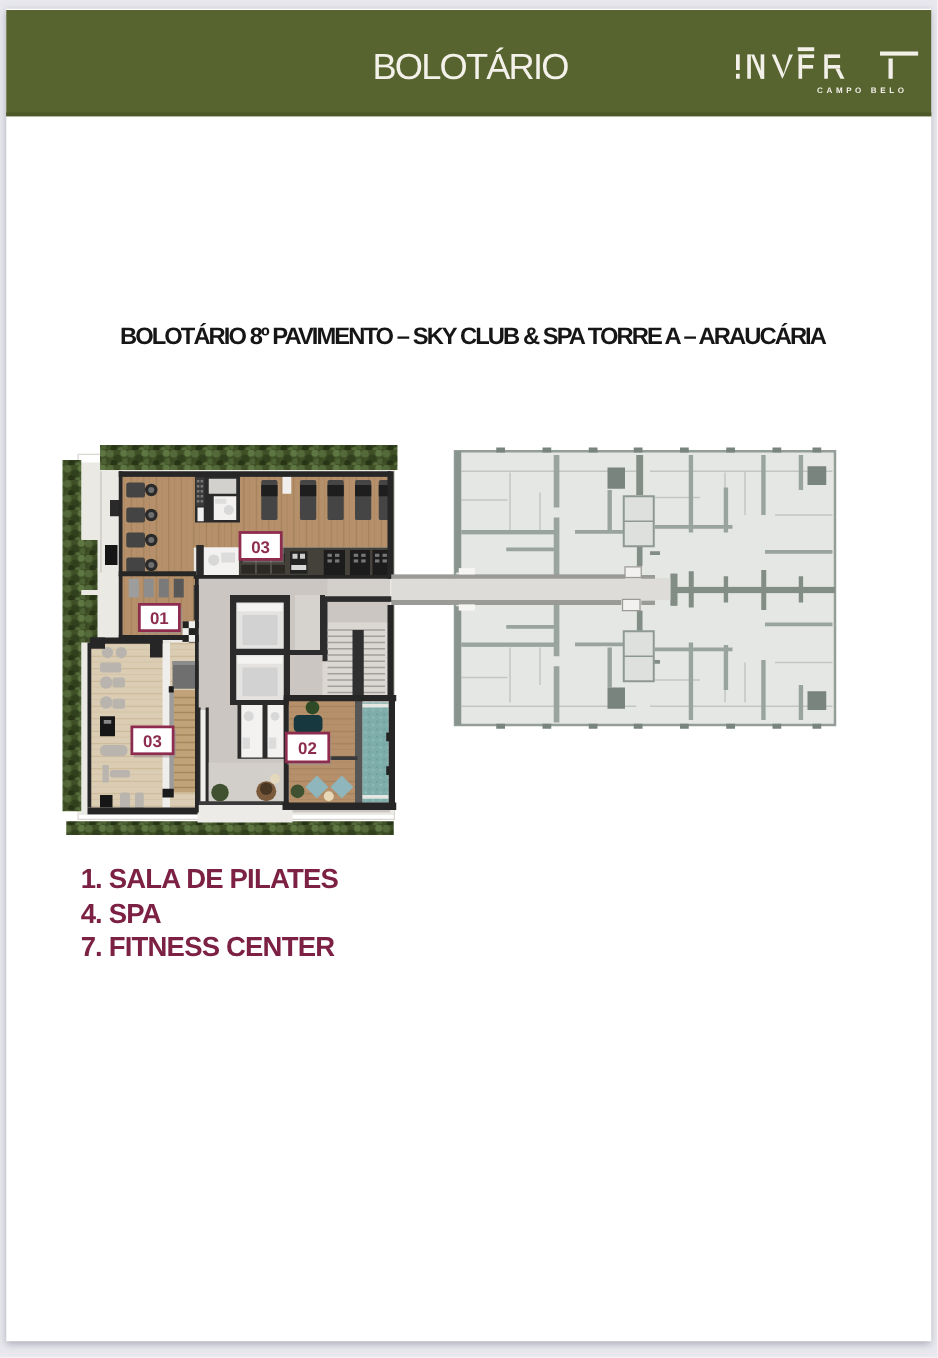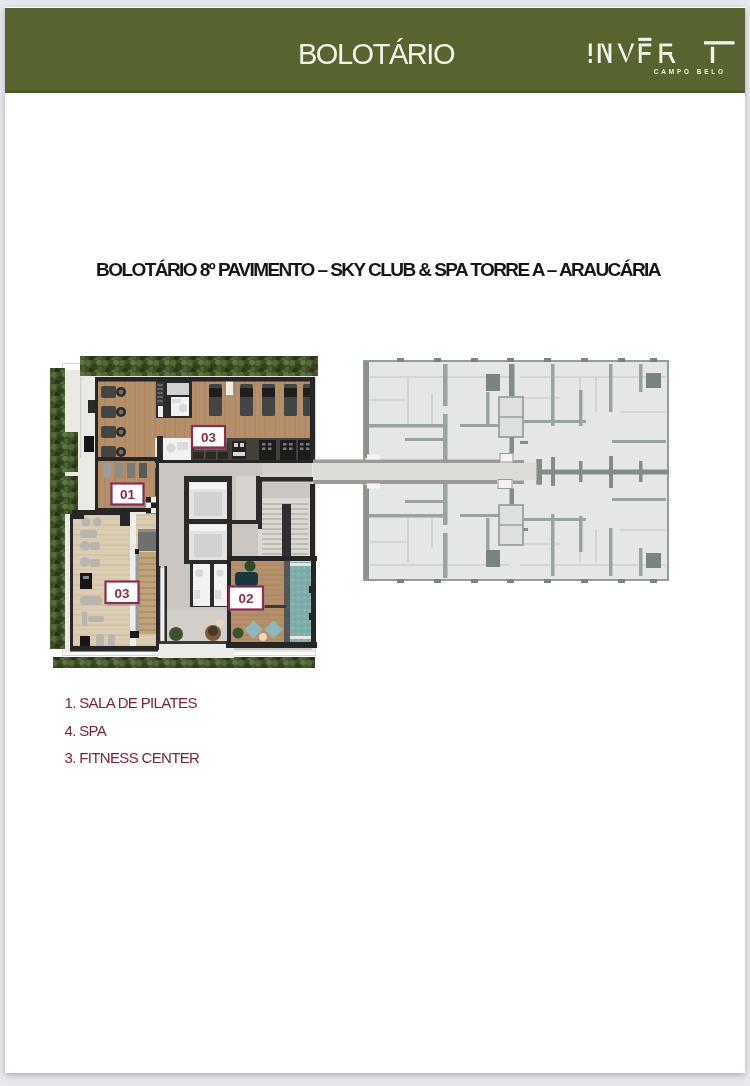--- a/index.html
+++ b/index.html
@@ -6,22 +6,22 @@
   body{width:750px;height:1086px;background:#e8e8ee;position:relative;
        font-family:"Liberation Sans",sans-serif;overflow:hidden;}
   #page{position:absolute;left:5px;top:7px;width:740px;height:1066px;background:#ffffff;
         box-shadow:0 2px 6px rgba(120,120,140,.55);}
   #bar{position:absolute;left:5px;top:8px;width:740px;height:85px;background:#57642f;}
   #barline{position:absolute;left:5px;top:90px;width:740px;height:3px;background:#4c5828;}
   #btitle{position:absolute;left:0;top:39.8px;width:752px;text-align:center;
           color:#f3f1e9;font-size:29px;line-height:29px;letter-spacing:-1.45px;}
   #title{position:absolute;left:0;top:260px;width:756px;text-align:center;color:#161616;
          font-size:19px;line-height:19px;font-weight:bold;letter-spacing:-1.55px;}
-  #legend{position:absolute;left:64.5px;top:695px;color:#7c2144;font-weight:normal;
-          font-size:15px;line-height:16px;letter-spacing:-0.65px;}
+  #legend{position:absolute;left:64.5px;top:695px;color:#7c2144;font-weight:bold;
+          font-size:22px;line-height:16px;letter-spacing:-0.65px;}
   #legend div{margin-bottom:11.5px;}
   svg text{font-family:"Liberation Sans",sans-serif;}
 </style>
 </head>
 <body>
 <div id="page"></div>
 <div id="bar"></div>
 <div id="barline"></div>
 <div id="btitle">BOLOTÁRIO</div>
 
@@ -484,14 +484,14 @@
     <rect x="105.5" y="581.5" width="33" height="21.5" fill="#ffffff" stroke="#8d2c4e" stroke-width="2.2"></rect>
     <text x="122" y="597.5" fill="#8d2c4e">03</text>
     <rect x="229" y="586.5" width="34" height="23" fill="#ffffff" stroke="#8d2c4e" stroke-width="2.2"></rect>
     <text x="246" y="603" fill="#8d2c4e">02</text>
   </g>
 </svg>
 
 <div id="legend">
   <div>1. SALA DE PILATES</div>
   <div>4. SPA</div>
-  <div>3. FITNESS CENTER</div>
+  <div>7. FITNESS CENTER</div>
 </div>
 
 </body></html>

